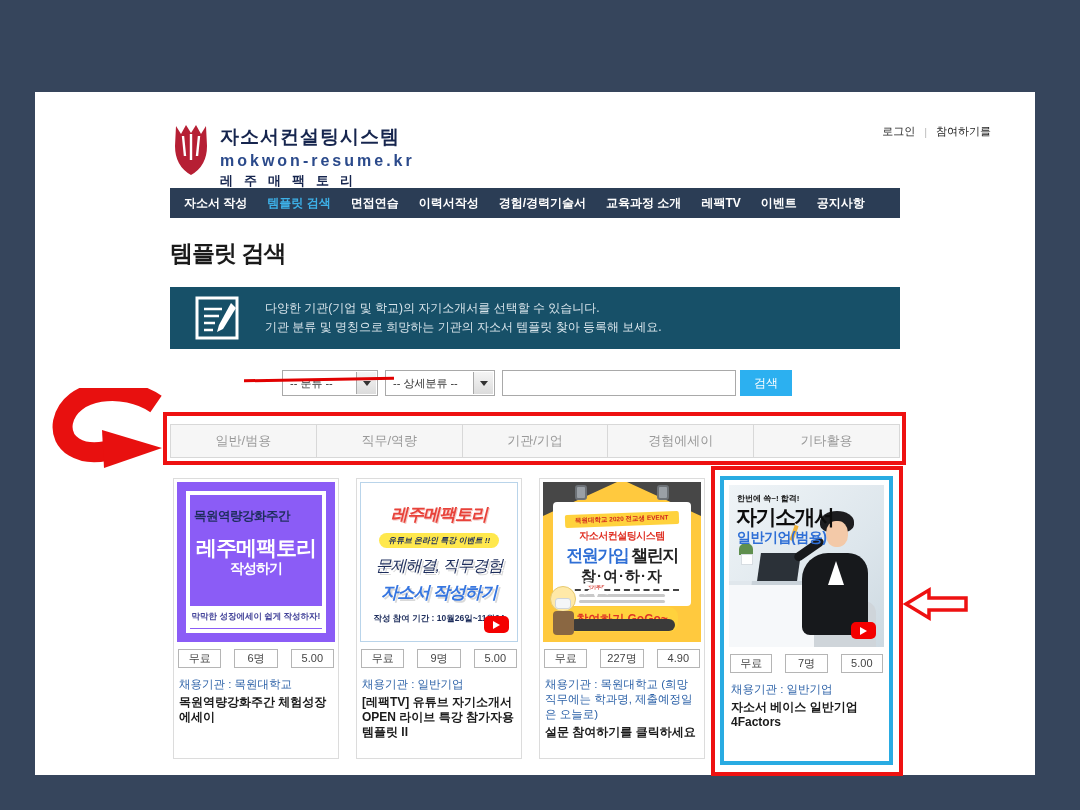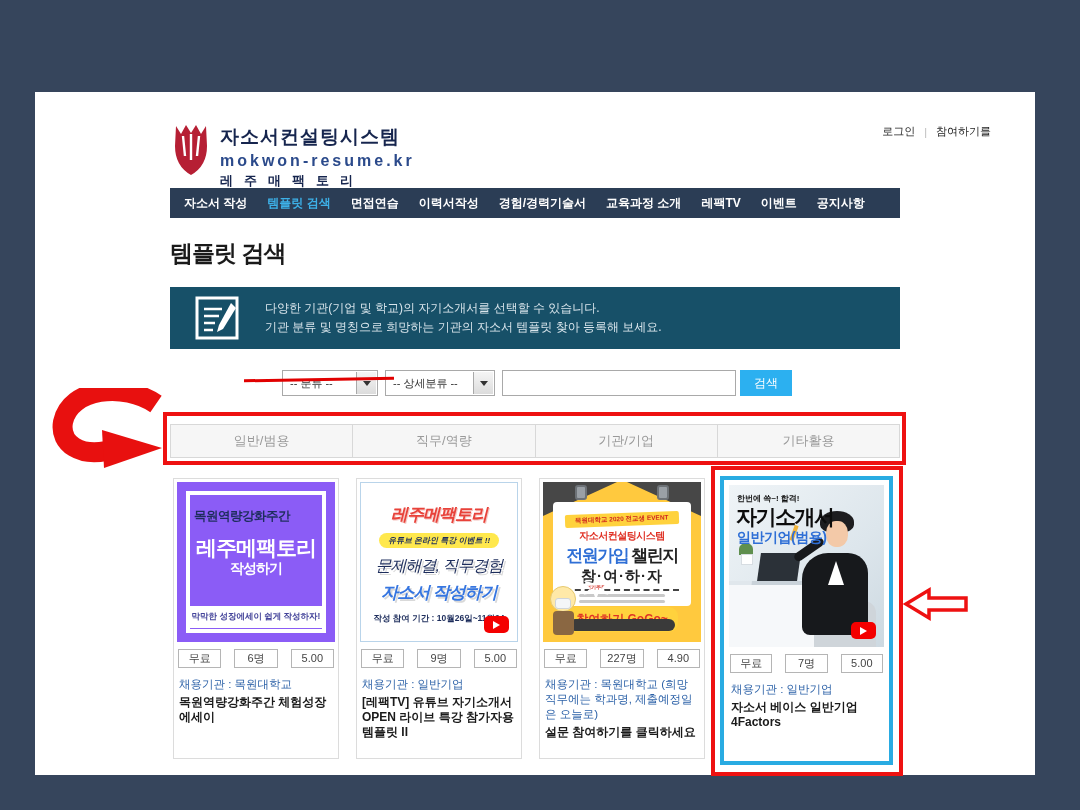--- a/index.html
+++ b/index.html
@@ -189,20 +189,21 @@
         <span class="arrowbox" data-interactable="false"></span>
       </div>
       <input class="search-input" data-interactable="true" type="text" value="" style="">
       <button class="search-btn" data-interactable="true">검색</button>
     </div>
 
     <div class="tabs" data-interactable="false">
       <div class="tab" data-interactable="true">일반/범용</div>
       <div class="tab" data-interactable="true">직무/역량</div>
       <div class="tab" data-interactable="true">기관/기업</div>
+      <div class="tab" data-interactable="true">경험에세이</div>
       <div class="tab" data-interactable="true">기타활용</div>
     </div>
 
     <div class="card card1" data-interactable="true">
       <div class="poster poster1" data-interactable="false">
         <div class="p1-frame" data-interactable="false"></div>
         <div class="p1-tag" data-interactable="false">목원역량강화주간</div>
         <div class="p1-line1" data-interactable="false">레주메팩토리</div>
         <div class="p1-line2" data-interactable="false">작성하기</div>
         <div class="p1-caption" data-interactable="false">막막한 성장에세이 쉽게 작성하자!</div>

